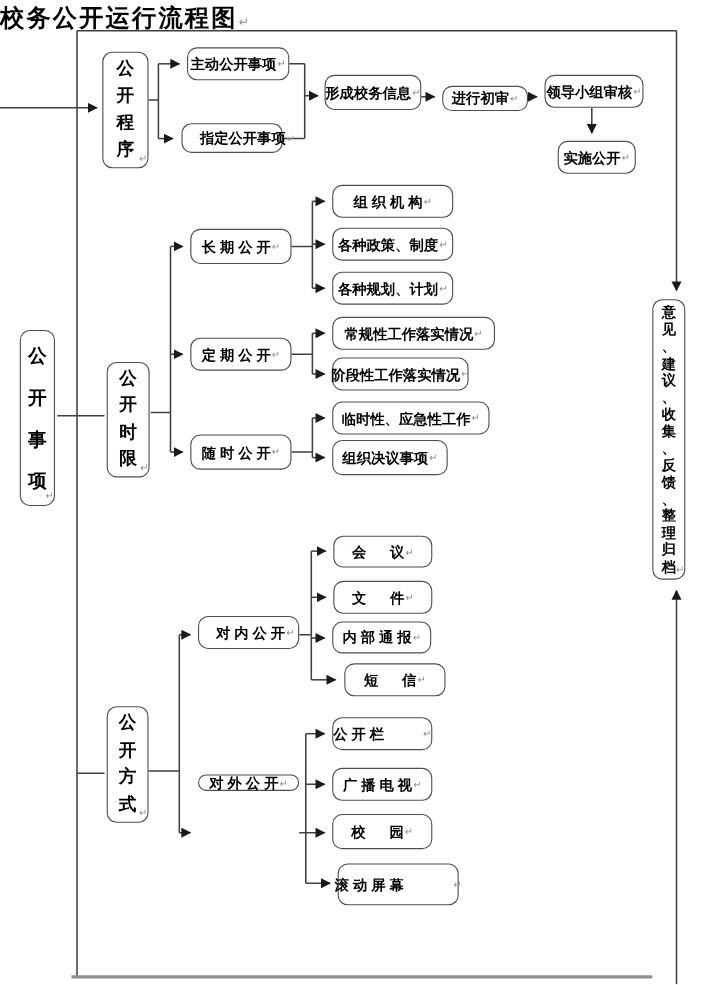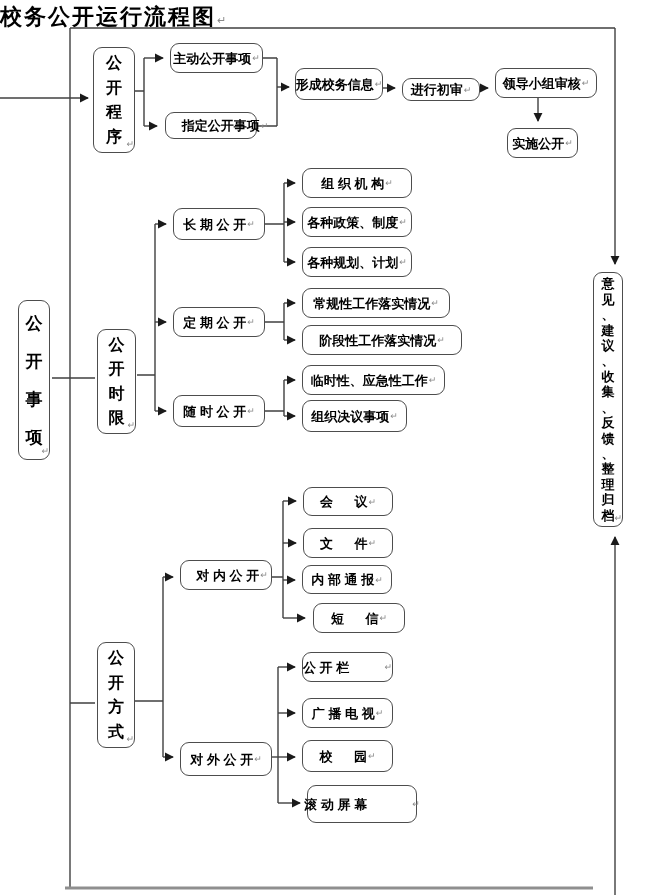--- a/index.html
+++ b/index.html
@@ -96,21 +96,21 @@
       <span class="pmark">↵</span>
     </div>
     <div class="node hbox" style="left: 295px; top: 68px; width: 88px; height: 32px; font-size: 13px;">
       <span class="lbl">形成校务信息</span>
       <span class="pmark">↵</span>
     </div>
     <div class="node hbox" style="left: 402px; top: 78px; width: 78px; height: 23px; font-size: 13px;">
       <span class="lbl">进行初审</span>
       <span class="pmark">↵</span>
     </div>
-    <div class="node hbox" style="left: 495px; top: 68px; width: 102px; height: 30px; font-size: 13px;">
+    <div class="node hbox" style="left: 495px; top: 68px; width: 90px; height: 30px; font-size: 13px;">
       <span class="lbl">领导小组审核</span>
       <span class="pmark">↵</span>
     </div>
     <div class="node hbox" style="left: 507px; top: 128px; width: 71px; height: 30px; font-size: 13px;">
       <span class="lbl">实施公开</span>
       <span class="pmark">↵</span>
     </div>
     <div class="node vbox" style="left: 18px; top: 300px; width: 32px; height: 160px; font-size: 17px;">
       <span class="vch">公</span>
       <span class="vch">开</span>
@@ -142,21 +142,21 @@
       <span class="pmark">↵</span>
     </div>
     <div class="node hbox" style="left: 173px; top: 307px; width: 92px; height: 30px; font-size: 13px;">
       <span class="lbl">定 期 公 开</span>
       <span class="pmark">↵</span>
     </div>
     <div class="node hbox" style="left: 302px; top: 288px; width: 148px; height: 30px; font-size: 13px;">
       <span class="lbl">常规性工作落实情况</span>
       <span class="pmark">↵</span>
     </div>
-    <div class="node hbox" style="left: 302px; top: 325px; width: 160px; height: 30px; font-size: 13px;">
+    <div class="node hbox" style="left: 302px; top: 325px; width: 124px; height: 30px; font-size: 13px;">
       <span class="lbl">阶段性工作落实情况</span>
       <span class="pmark">↵</span>
     </div>
     <div class="node hbox" style="left: 173px; top: 395px; width: 92px; height: 32px; font-size: 13px;">
       <span class="lbl">随 时 公 开</span>
       <span class="pmark">↵</span>
     </div>
     <div class="node hbox" style="left: 302px; top: 365px; width: 143px; height: 30px; font-size: 13px;">
       <span class="lbl">临时性、应急性工作</span>
       <span class="pmark">↵</span>
@@ -185,21 +185,21 @@
       <span class="lbl">短      信</span>
       <span class="pmark">↵</span>
     </div>
     <div class="node vbox" style="left: 97px; top: 642px; width: 38px; height: 106px; font-size: 16px;">
       <span class="vch">公</span>
       <span class="vch">开</span>
       <span class="vch">方</span>
       <span class="vch">式</span>
       <span class="pmark">↵</span>
     </div>
-    <div class="node hbox" style="left: 180px; top: 742px; width: 92px; height: 34px; font-size: 13px;">
+    <div class="node hbox" style="left: 180px; top: 704px; width: 92px; height: 15px; font-size: 13px;">
       <span class="lbl">对 外 公 开</span>
       <span class="pmark">↵</span>
     </div>
     <div class="node hbox" style="left: 302px; top: 652px; width: 91px; height: 30px; font-size: 13px; justify-content: space-between;">
       <span class="lbl">公 开 栏</span>
       <span class="pmark">↵</span>
     </div>
     <div class="node hbox" style="left: 302px; top: 698px; width: 91px; height: 30px; font-size: 13px;">
       <span class="lbl">广 播 电 视</span>
       <span class="pmark">↵</span>

